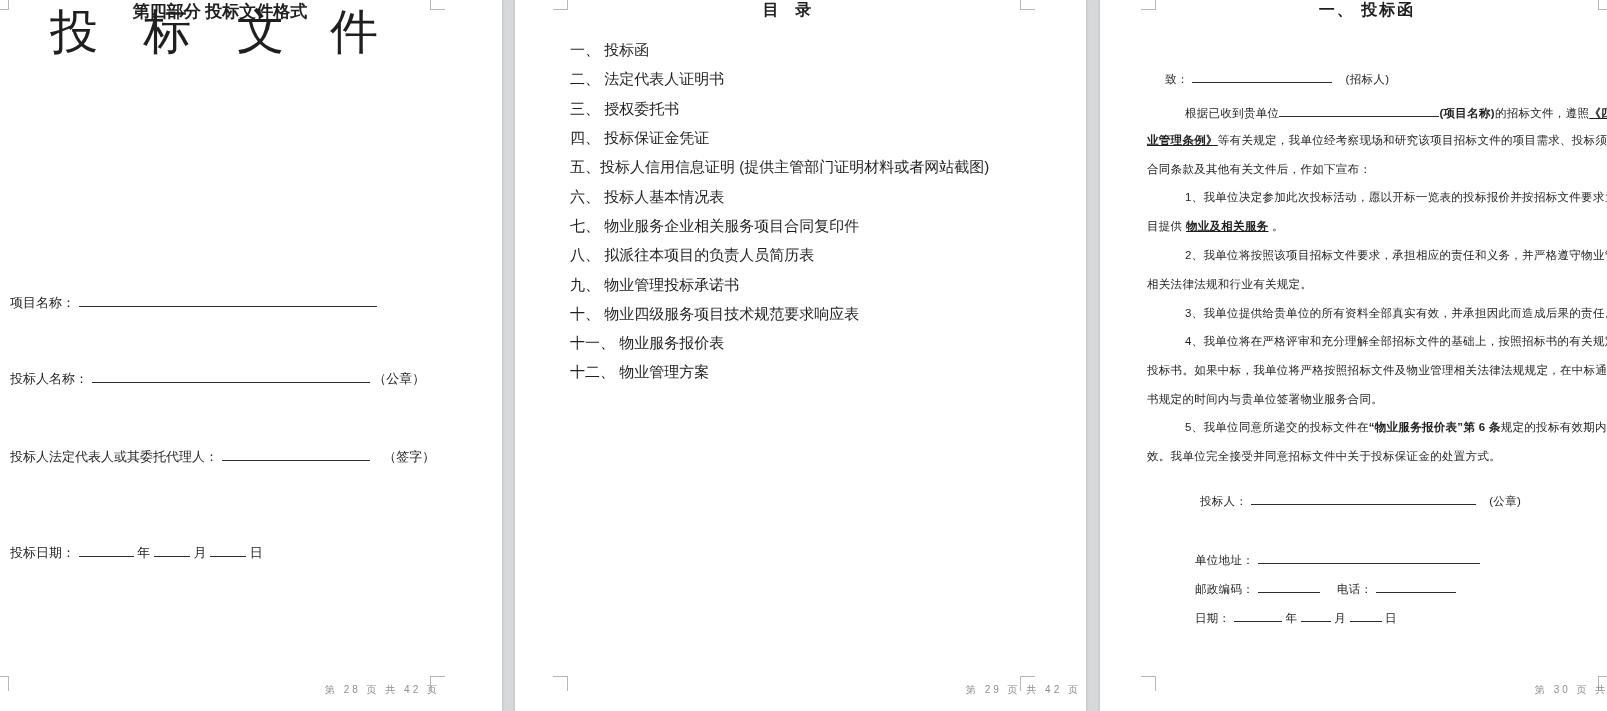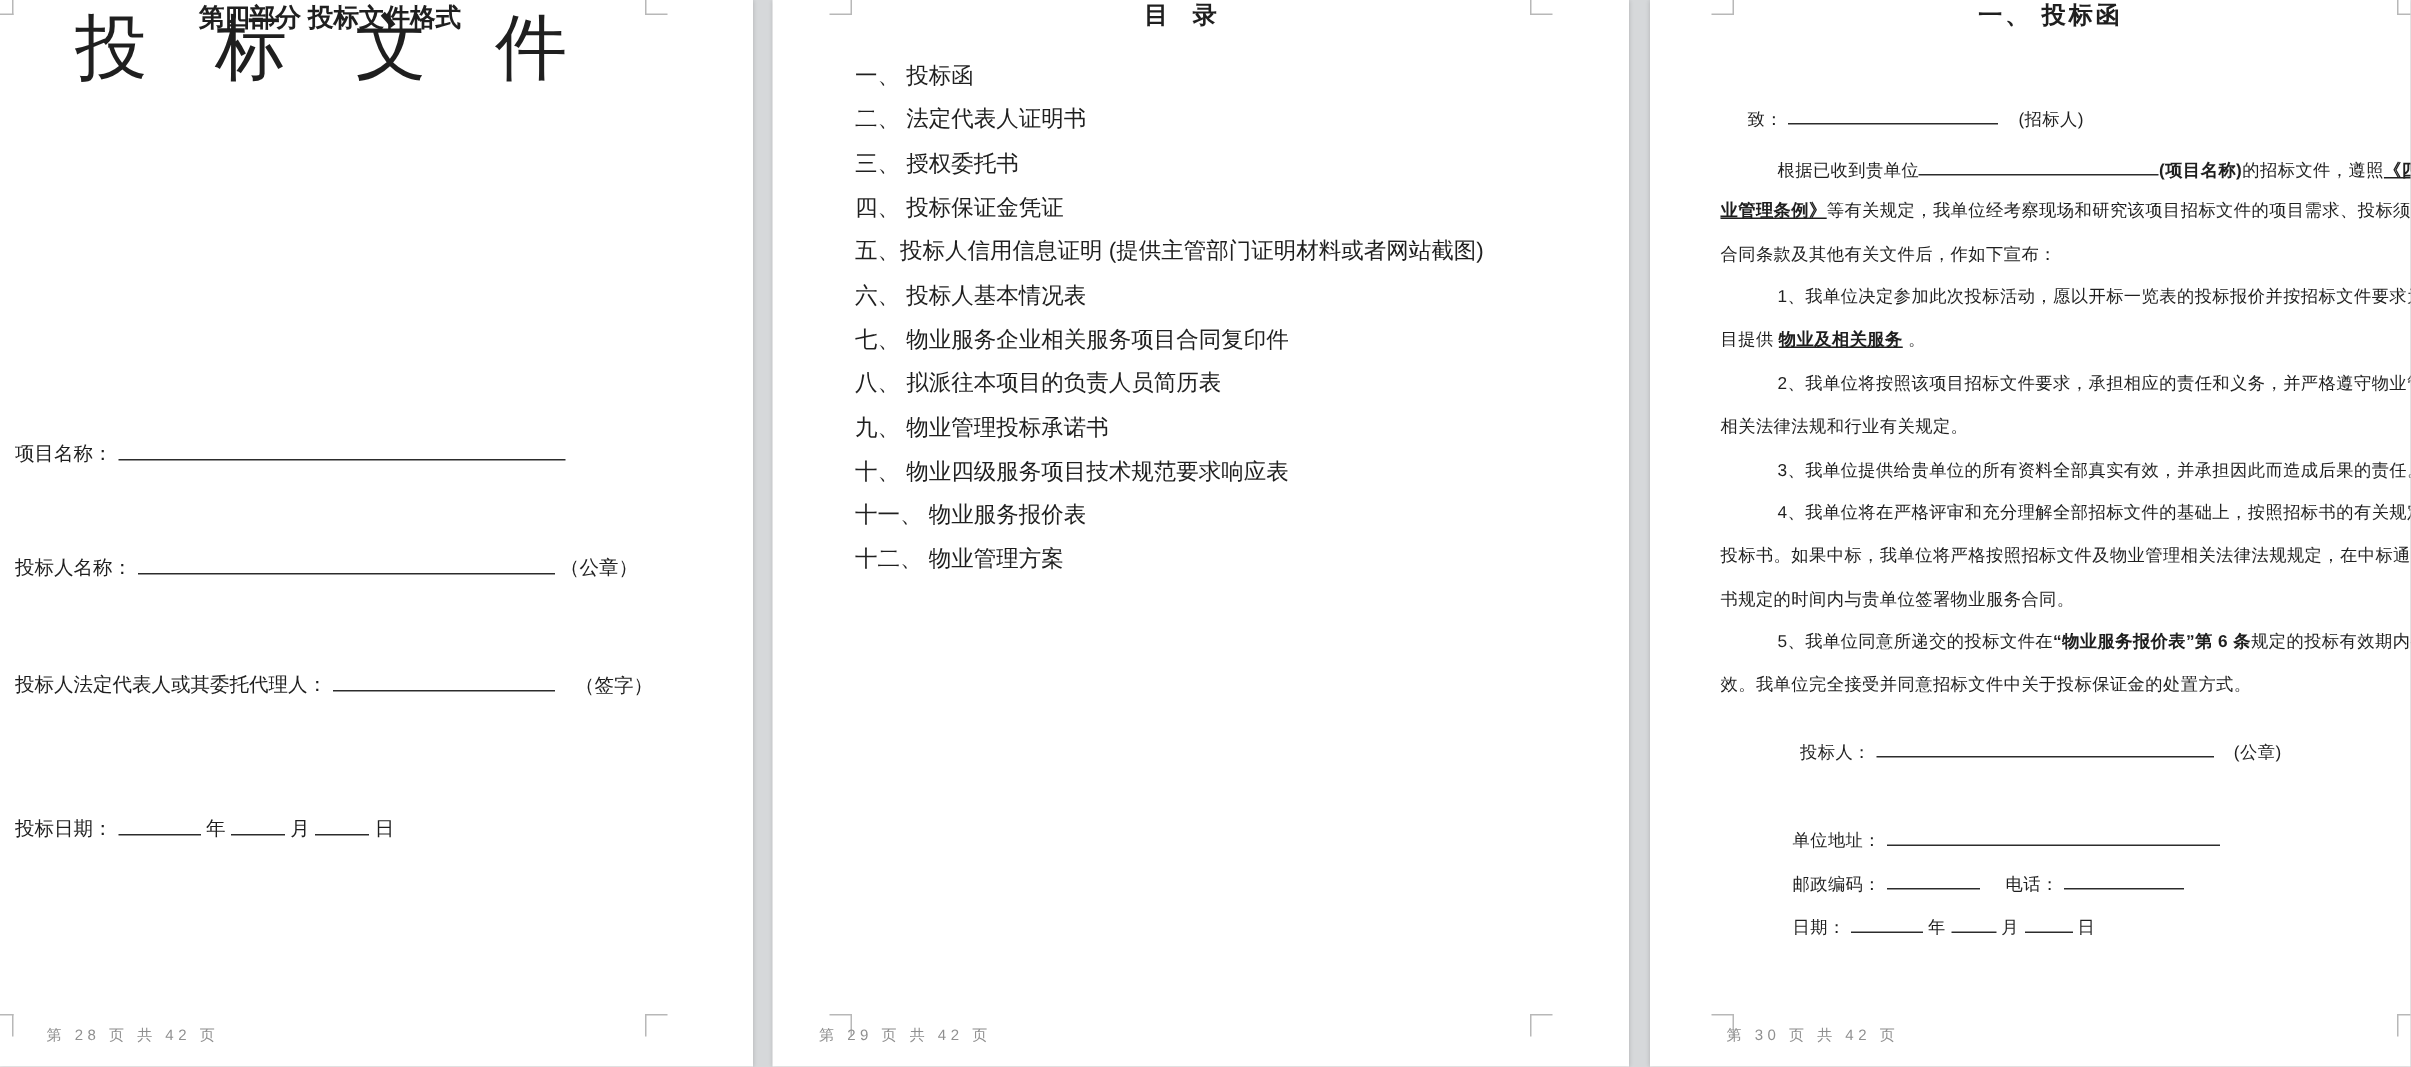--- a/index.html
+++ b/index.html
@@ -26,21 +26,21 @@
   .u{text-decoration:underline;}
   .bl{
     display:inline-block;
     border-bottom:1px solid #2c2c2c;
     height:1.05em;
     vertical-align:baseline;
   }
   .footer{
     position:absolute;
     font-size:10px;color:#8f8f8f;letter-spacing:3px;
-    text-align:left;white-space:nowrap;margin-left:31px;
+    text-align:right;white-space:nowrap;
   }
   .cm{position:absolute;}           
   .cm.rb{border-right:1px solid #b8b8b8;border-bottom:1px solid #b8b8b8;}
   .cm.lb{border-left:1px solid #b8b8b8;border-bottom:1px solid #b8b8b8;}
   .cm.rt{border-right:1px solid #b8b8b8;border-top:1px solid #b8b8b8;}
   .cm.lt{border-left:1px solid #b8b8b8;border-top:1px solid #b8b8b8;}
 
   
   .p1-h1{left:0;top:9;width:440px;font-size:17px;}
   .p1-h2{left:0;top:40;width:440px;font-size:26px;letter-spacing:1px;}

